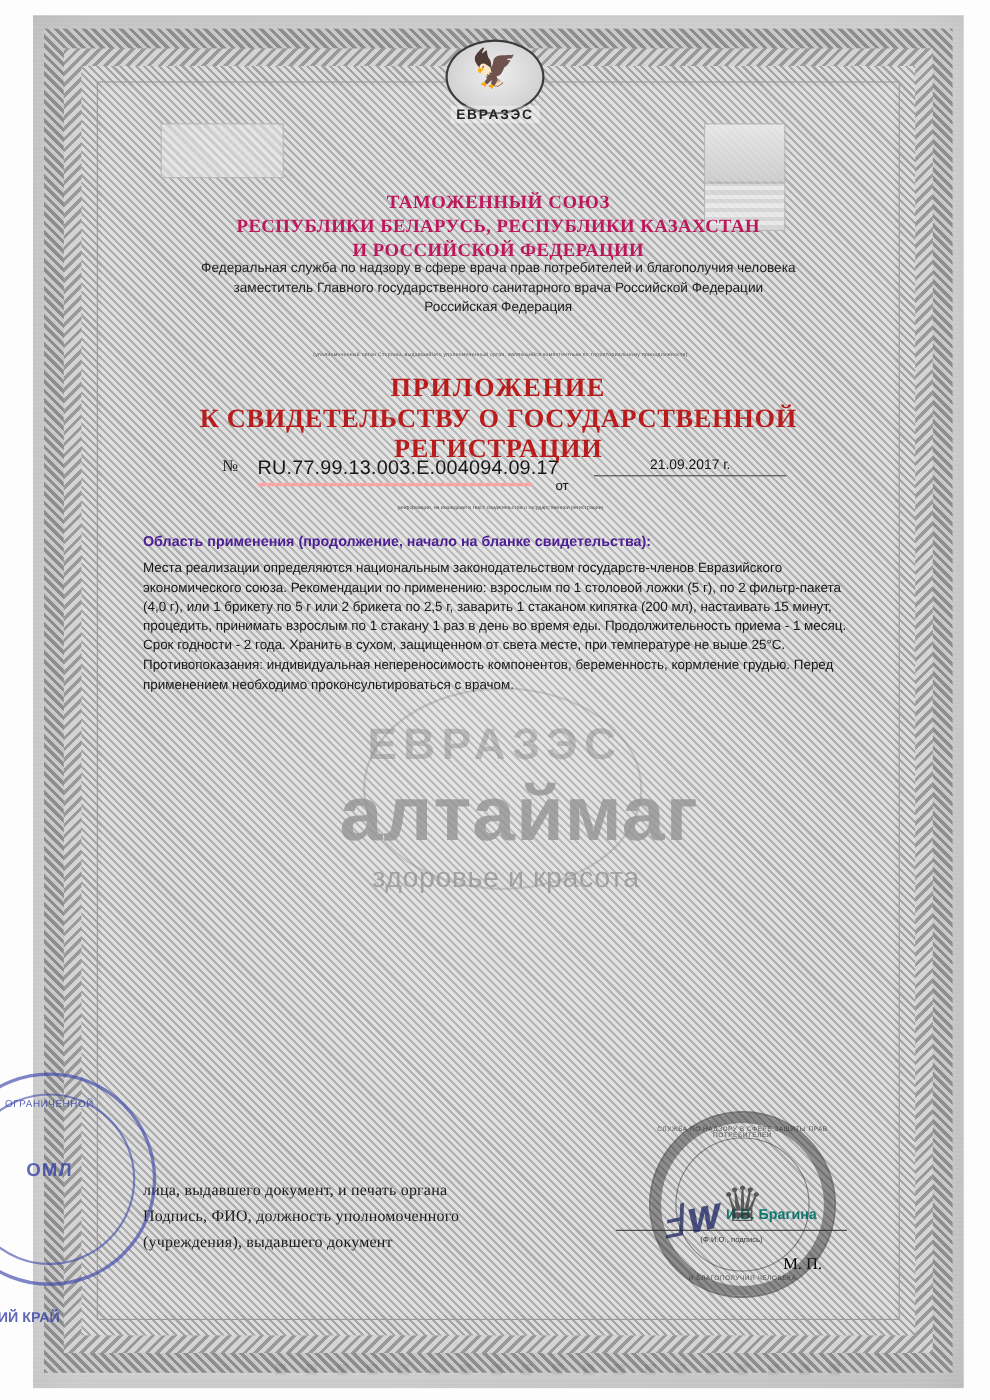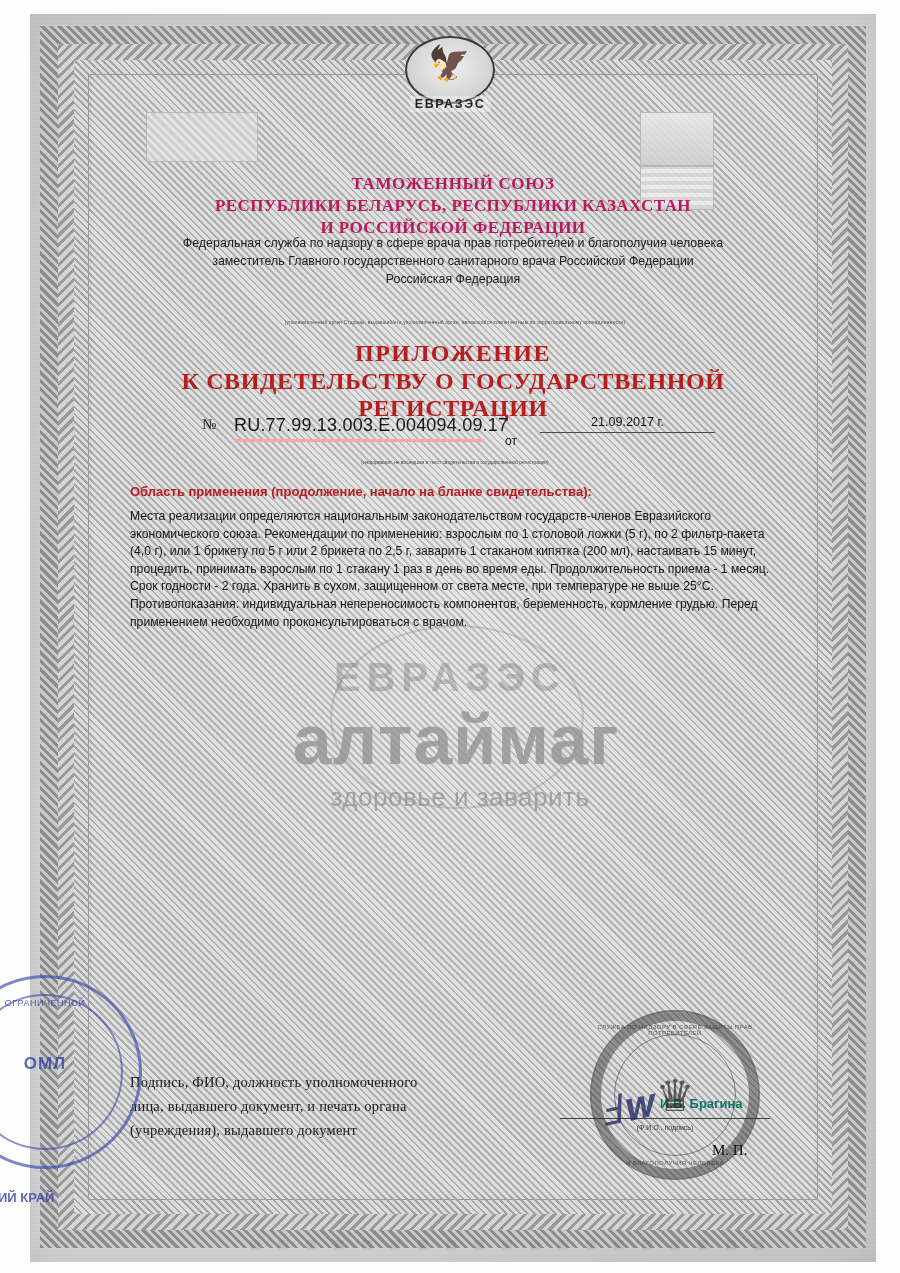--- a/index.html
+++ b/index.html
@@ -235,21 +235,21 @@
   }
 
   
   .body-head {
     position: absolute;
     left: 130px;
     top: 484px;
     width: 650px;
     font-size: 13px;
     font-weight: bold;
-    color: #b91c1c;
+    color: #4c1d95;
   }
   .body-text {
     position: absolute;
     left: 130px;
     top: 508px;
     width: 652px;
     font-size: 12.2px;
     line-height: 17.6px;
     color: #161616;
     text-align: left;
@@ -273,21 +273,21 @@
     left: 330px;
     top: 625px;
     width: 250px;
     height: 180px;
     border: 2px solid rgba(130,130,130,0.32);
     border-radius: 50%;
     pointer-events: none;
   }
   .wm-main {
     position: absolute;
-    left: 146px;
+    left: 162px;
     top: 700px;
     width: 620px;
     text-align: center;
     font-size: 70px;
     font-weight: bold;
     color: rgba(148,148,148,0.80);
     letter-spacing: 1px;
     pointer-events: none;
   }
   .wm-sub {
@@ -445,25 +445,25 @@
     <span class="val-ot">21.09.2017 г.</span>
   </div>
   <div class="microline2">(информация, не вошедшая в текст свидетельства о государственной регистрации)</div>
 
   <div class="body-head">Область применения (продолжение, начало на бланке свидетельства):</div>
   <div class="body-text">Места реализации определяются национальным законодательством государств-членов Евразийского экономического союза. Рекомендации по применению: взрослым по 1 столовой ложки (5 г), по 2 фильтр-пакета (4,0 г), или 1 брикету по 5 г или 2 брикета по 2,5 г, заварить 1 стаканом кипятка (200 мл), настаивать 15 минут, процедить, принимать взрослым по 1 стакану 1 раз в день во время еды. Продолжительность приема - 1 месяц. Срок годности - 2 года. Хранить в сухом, защищенном от света месте, при температуре не выше 25°C. Противопоказания: индивидуальная непереносимость компонентов, беременность, кормление грудью. Перед применением необходимо проконсультироваться с врачом.</div>
 
   <div class="wm-ring"></div>
   <div class="wm-eae">ЕВРАЗЭС</div>
   <div class="wm-main">алтаймаг</div>
-  <div class="wm-sub">здоровье и заварить</div>
+  <div class="wm-sub">здоровье и красота</div>
 
   <div class="sig">
+    <div>лица, выдавшего документ, и печать органа</div>
     <div>Подпись, ФИО, должность  уполномоченного</div>
-    <div>лица, выдавшего документ, и печать органа</div>
     <div>(учреждения), выдавшего документ</div>
   </div>
 
   <div class="sig-line"></div>
   <div class="sig-name">И.В. Брагина</div>
   <div class="sig-fio">(Ф.И.О., подпись)</div>
   <div class="mp">М. П.</div>
 
   <div class="signature-ink">Ⅎ𝐰</div>
 

